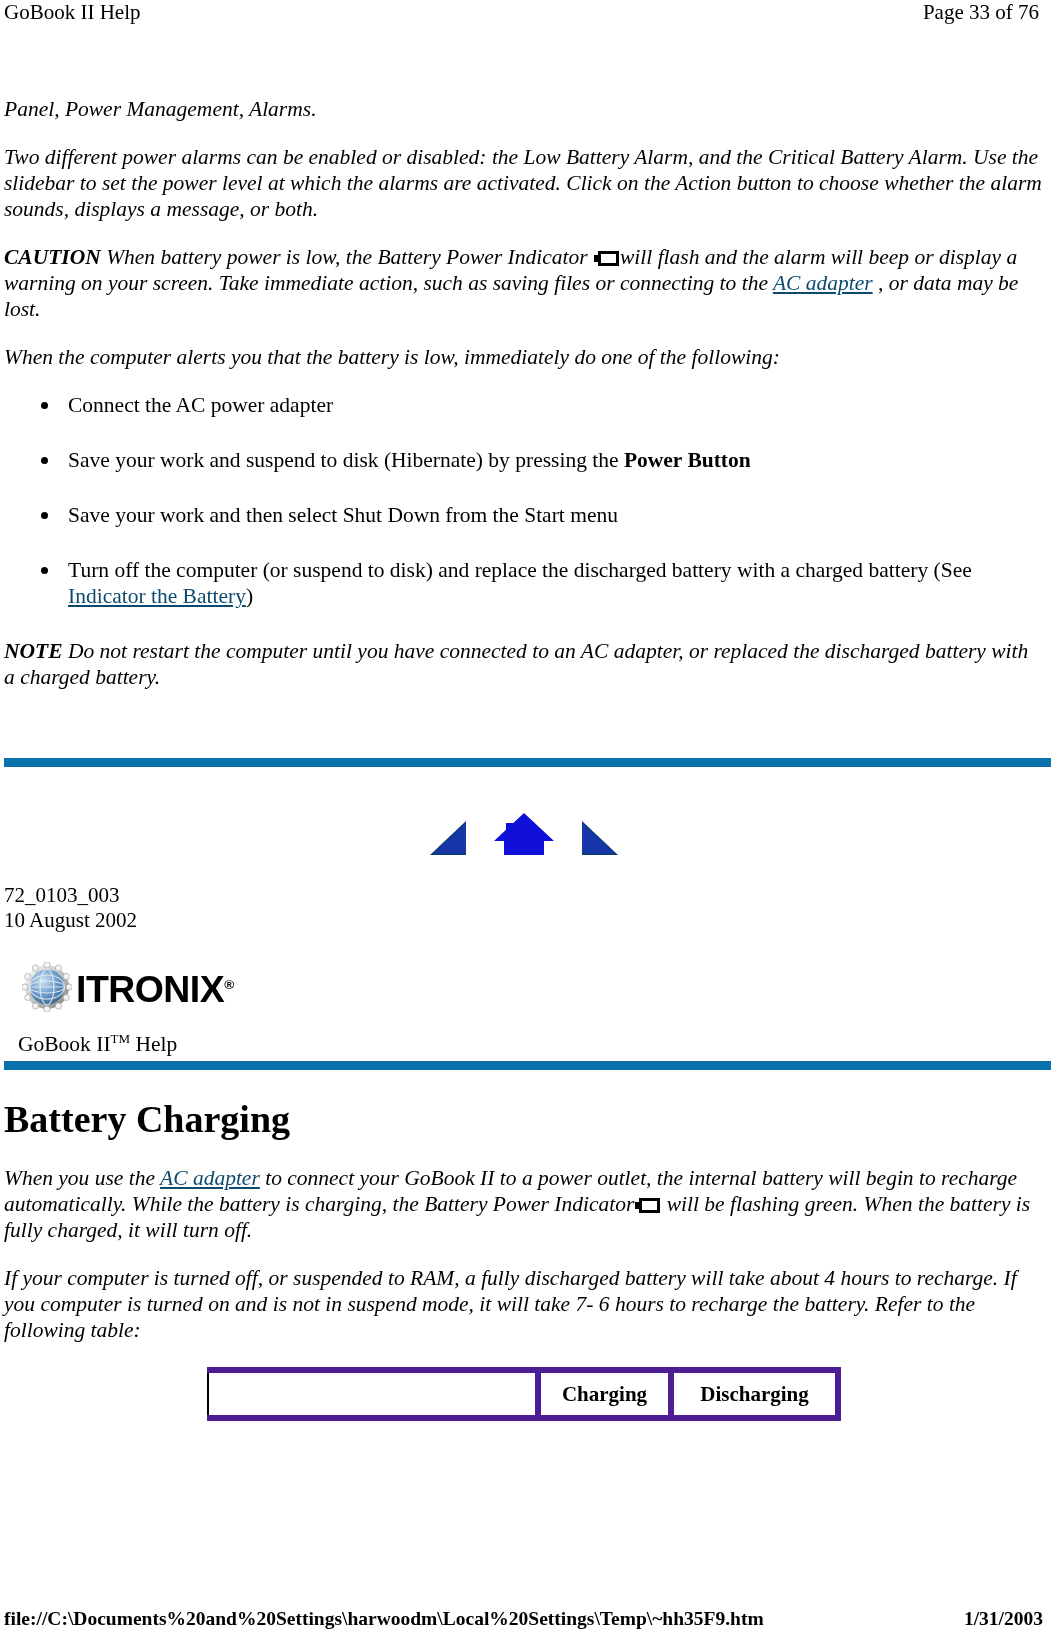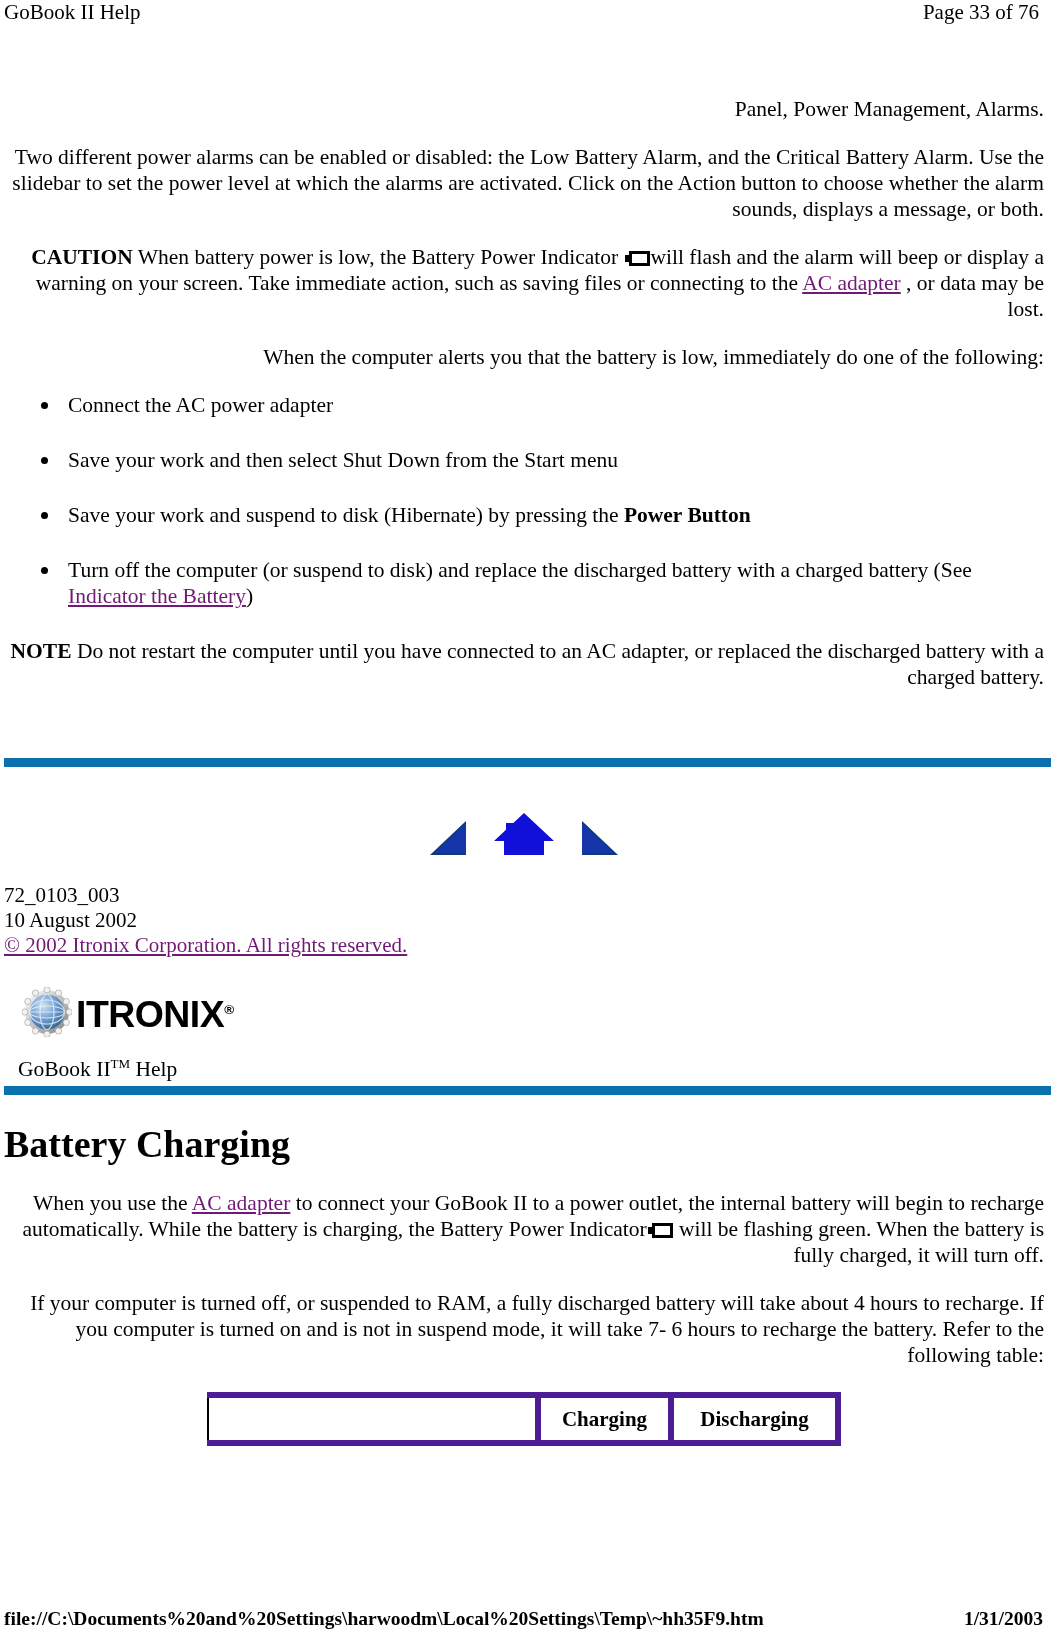--- a/index.html
+++ b/index.html
@@ -35,25 +35,26 @@
   
   .content {
     position: absolute;
     top: 96px; left: 4px;
     width: 1040px;
   }
   p.para {
     margin: 0 0 22px 0;
     font-size: 21.5px;
     line-height: 26px;
-    text-align: right;
+    text-align: left;
+    font-style: italic;
   }
   .bold { font-weight: bold; }
   a.link {
-    color: #701a75;
+    color: #0c4a6e;
     text-decoration: underline;
   }
 
   
   .battery-icon {
     display: inline-block;
     position: relative;
     width: 25px;
     height: 15px;
     vertical-align: -2px;
@@ -234,22 +235,22 @@
   <p class="para">Panel, Power Management, Alarms.</p>
 
   <p class="para">Two different power alarms can be enabled or disabled: the Low Battery Alarm, and the Critical Battery Alarm.  Use the slidebar to set the power level at which the alarms are activated.  Click on the Action button to choose whether the alarm sounds, displays a message, or both.</p>
 
   <p class="para"><span class="bold">CAUTION</span><span>  When battery power is low, the Battery Power Indicator </span><span class="battery-icon"><span class="nub"></span><span class="body"></span></span><span>will flash and the alarm will beep or display a warning on your screen. Take immediate action, such as saving files or connecting to the </span><a class="link" href="#">AC adapter</a><span> , or data may be lost.</span></p>
 
   <p class="para">When the computer alerts you that the battery is low, immediately do one of the following:</p>
 
   <ul class="bullets">
     <li><span>Connect the AC power adapter</span></li>
+    <li><span>Save your work and suspend to disk (Hibernate) by pressing the </span><span class="bold">Power Button</span></li>
     <li><span>Save your work and then select Shut Down from the Start menu</span></li>
-    <li><span>Save your work and suspend to disk (Hibernate) by pressing the </span><span class="bold">Power Button</span></li>
     <li><span>Turn off the computer (or suspend to disk) and replace the discharged battery with a charged battery (See </span><a class="link" href="#">Indicator the Battery</a><span>)</span></li>
   </ul>
 
   <p class="para" style="margin-top:2px;"><span class="bold">NOTE</span><span>  Do not restart the computer until you have connected to an AC adapter, or replaced the discharged battery with a charged battery.</span></p>
 
   <div style="height:46px"></div>
 
   <div class="divider"></div>
 
   <div class="navbar">
@@ -269,21 +270,20 @@
       <svg width="40" height="38" viewBox="0 0 40 38">
         <polygon points="2,2 2,36 38,36" fill="#0d3a78"></polygon>
         <polygon points="2,4 2,34 34,34" fill="#1535a8"></polygon>
       </svg>
     </span>
   </div>
 
   <div class="meta">
     <span class="meta-line">72_0103_003</span>
     <span class="meta-line">10 August 2002</span>
-    <a class="link meta-line" href="#">© 2002 Itronix Corporation.  All rights reserved.</a>
   </div>
 
   <div class="logo-row">
     <svg class="logo-globe" viewBox="0 0 50 50">
       <defs>
         <radialGradient id="gshade" cx="38%" cy="32%" r="72%">
           <stop offset="0%" stop-color="#cfe2f4"></stop>
           <stop offset="55%" stop-color="#6f9fd0"></stop>
           <stop offset="100%" stop-color="#36648f"></stop>
         </radialGradient>

